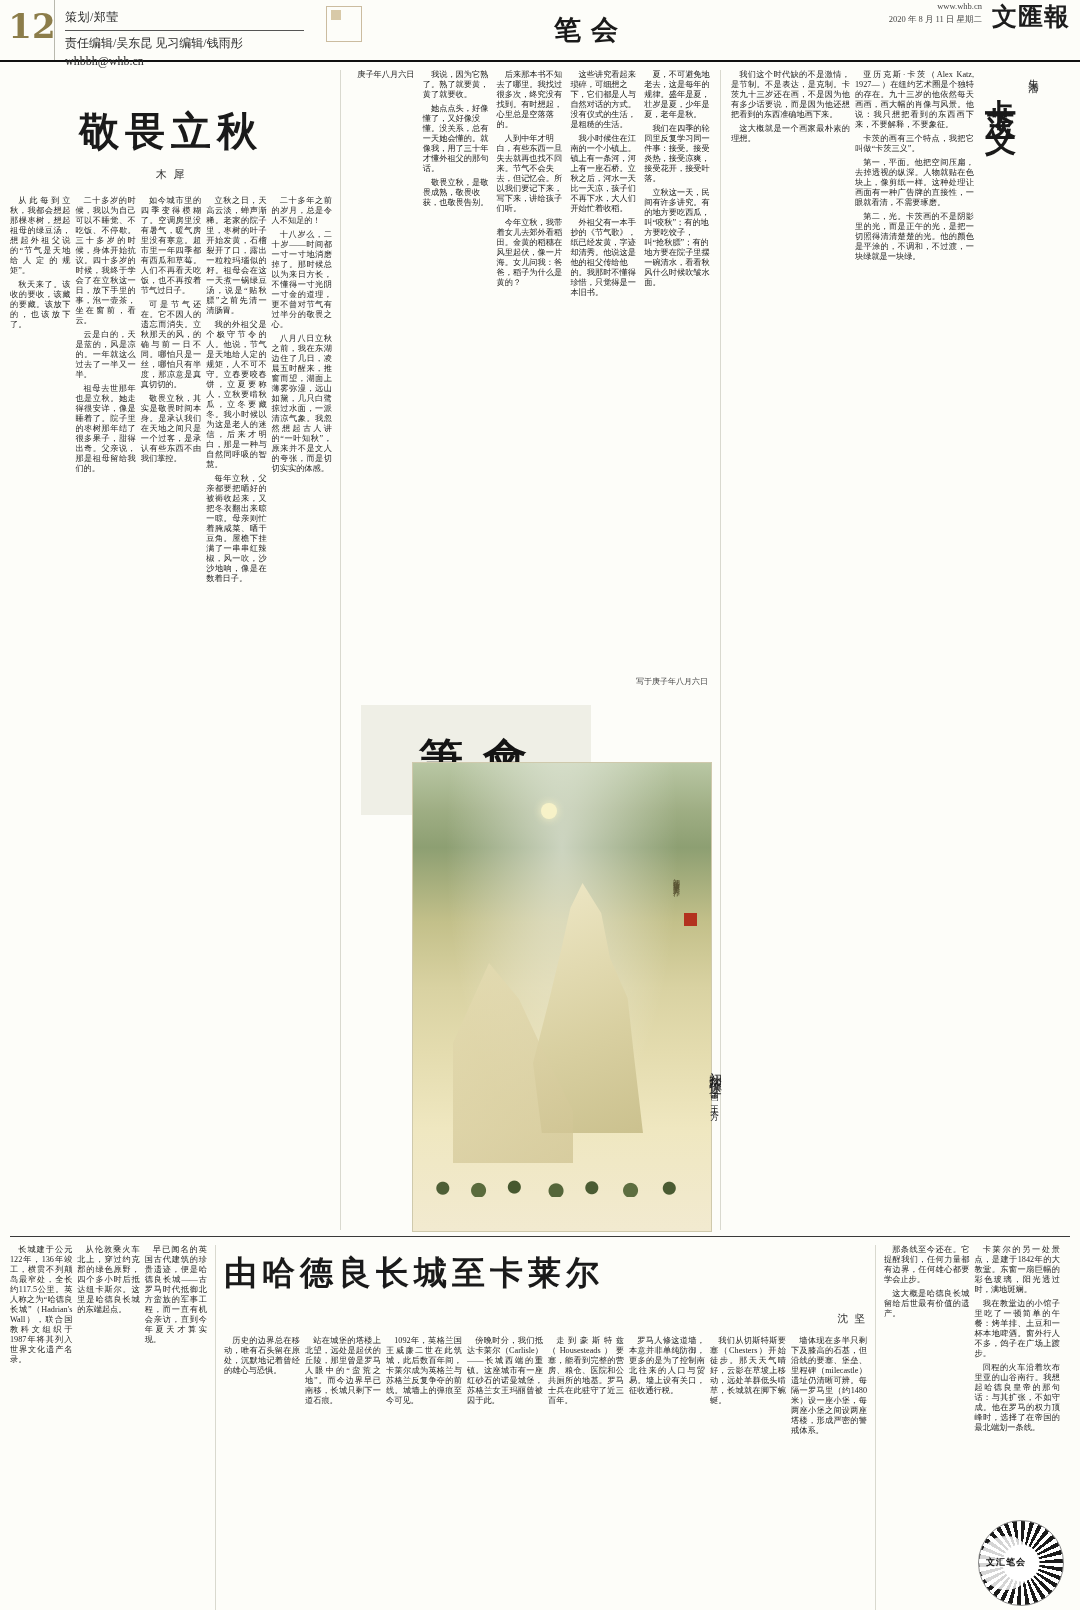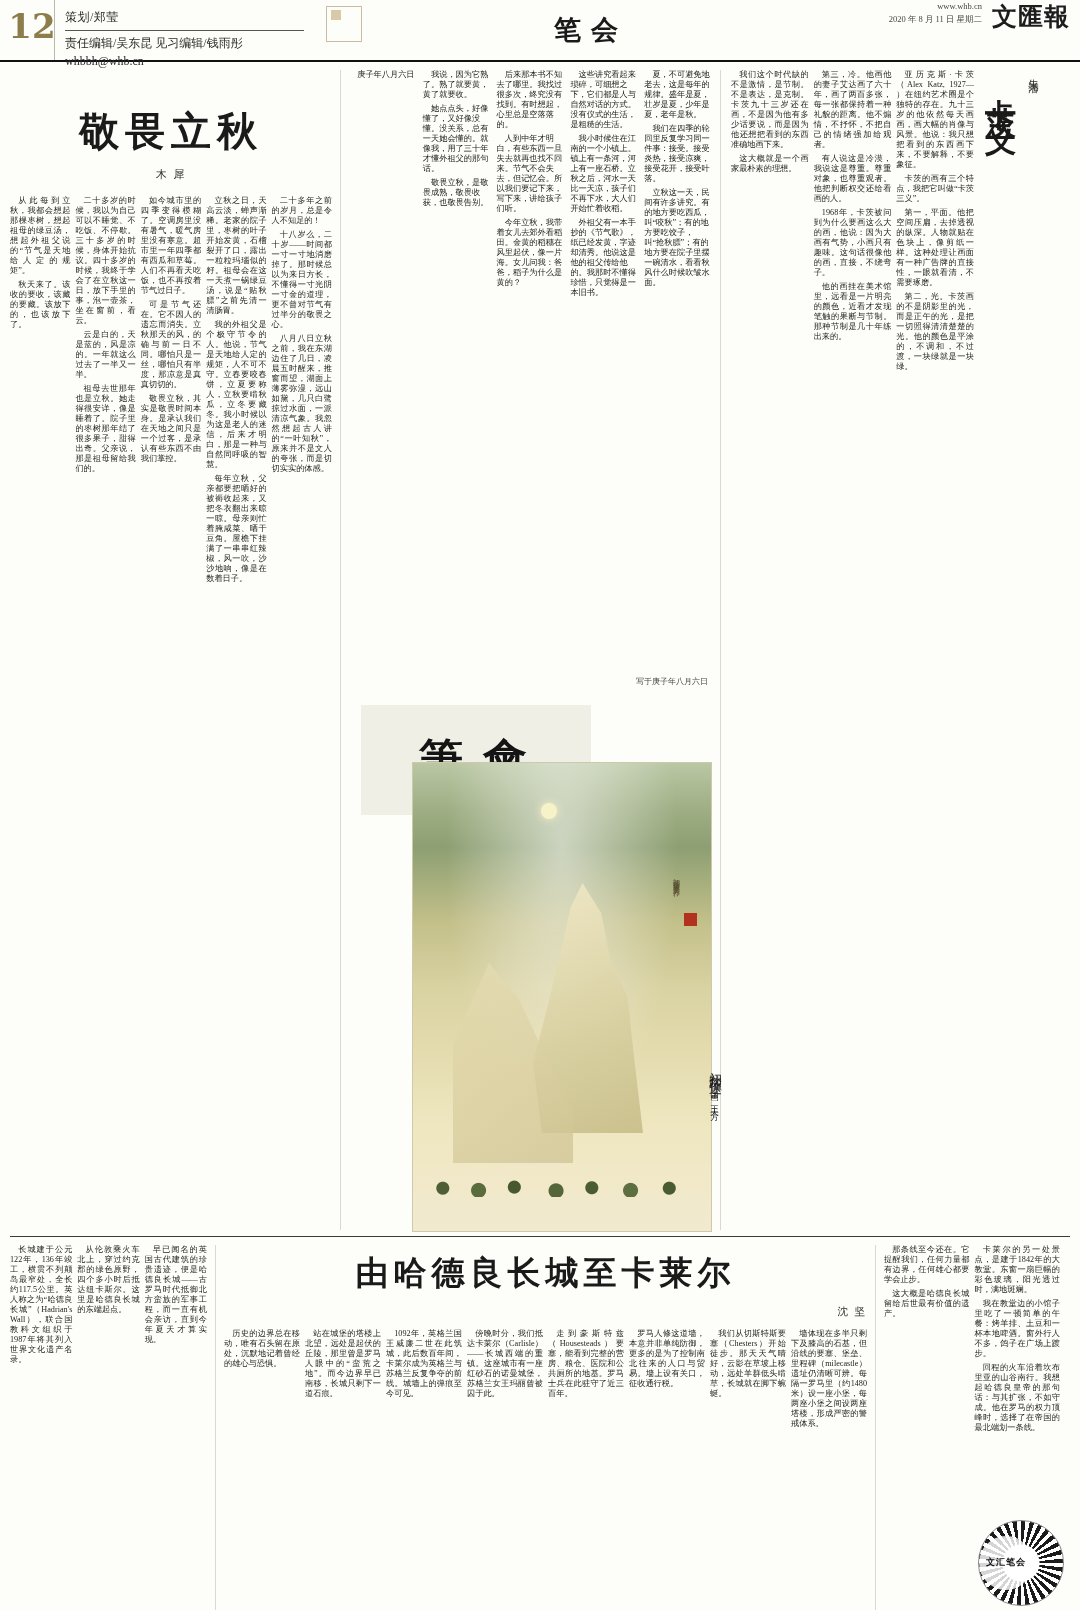--- a/index.html
+++ b/index.html
@@ -185,24 +185,24 @@
   }
 
   
   .divider { border-top:1px solid #3a3a3a; margin:6px 0 8px; }
   .bottom-region { display:flex; height:368px; }
   .b-left  { width:205px; padding-right:8px; }
   .b-mid   { width:660px; padding:0 8px; border-left:1px solid #d9d9cf; }
   .b-right { width:185px; padding-left:8px; border-left:1px solid #d9d9cf; }
 
   .headline2 {
-    text-align:center;
+    text-align:left;
     font-family:"DejaVu Serif", serif;
     font-size:33px; font-weight:700; letter-spacing:5px;
-    margin:6px 0 9px;
+    margin:6px 0 16px;
   }
   .byline2 { text-align:right; font-size:10.5px; letter-spacing:2px; margin-bottom:10px; color:#333; }
 
   .qr {
     position:absolute; right:16px; bottom:2px;
     width:86px; height:86px; border-radius:50%;
     background:
       radial-gradient(circle at 50% 50%, #ffffff 0 18px, transparent 19px),
       repeating-conic-gradient(#1b1b1b 0 6deg, #ffffff 6deg 12deg);
     border:1px solid #888;
@@ -316,26 +316,20 @@
           <div class="v-byline">朱光潜</div>
         </div>
         <div class="rt-text vcols" id="right-body">
             <div class="vcol">
               <p>亚历克斯·卡茨（Alex Katz, 1927— ）在纽约艺术圈是个独特的存在。九十三岁的他依然每天画画，画大幅的肖像与风景。他说：我只想把看到的东西画下来，不要解释，不要象征。</p>
               <p>卡茨的画有三个特点，我把它叫做“卡茨三义”。</p>
               <p>第一，平面。他把空间压扁，去掉透视的纵深。人物就贴在色块上，像剪纸一样。这种处理让画面有一种广告牌的直接性，一眼就看清，不需要琢磨。</p>
               <p>第二，光。卡茨画的不是阴影里的光，而是正午的光，是把一切照得清清楚楚的光。他的颜色是平涂的，不调和，不过渡，一块绿就是一块绿。</p>
             </div>
             <div class="vcol">
-              <p>第三，冷。他画他的妻子艾达画了六十年，画了两百多张，每一张都保持着一种礼貌的距离。他不煽情，不抒怀，不把自己的情绪强加给观者。</p>
-              <p>有人说这是冷漠，我说这是尊重。尊重对象，也尊重观者。他把判断权交还给看画的人。</p>
-              <p>1968年，卡茨被问到为什么要画这么大的画，他说：因为大画有气势，小画只有趣味。这句话很像他的画，直接，不绕弯子。</p>
-              <p>他的画挂在美术馆里，远看是一片明亮的颜色，近看才发现笔触的果断与节制。那种节制是几十年练出来的。</p>
-            </div>
-            <div class="vcol">
               <p>我们这个时代缺的不是激情，是节制。不是表达，是克制。卡茨九十三岁还在画，不是因为他有多少话要说，而是因为他还想把看到的东西准确地画下来。</p>
               <p>这大概就是一个画家最朴素的理想。</p>
             </div>
           </div>
       </div>
     </div>
   </div>
 
   <div class="artwork" style="position:absolute; left:412px; top:690px;">
     <div class="art-moon"></div>

